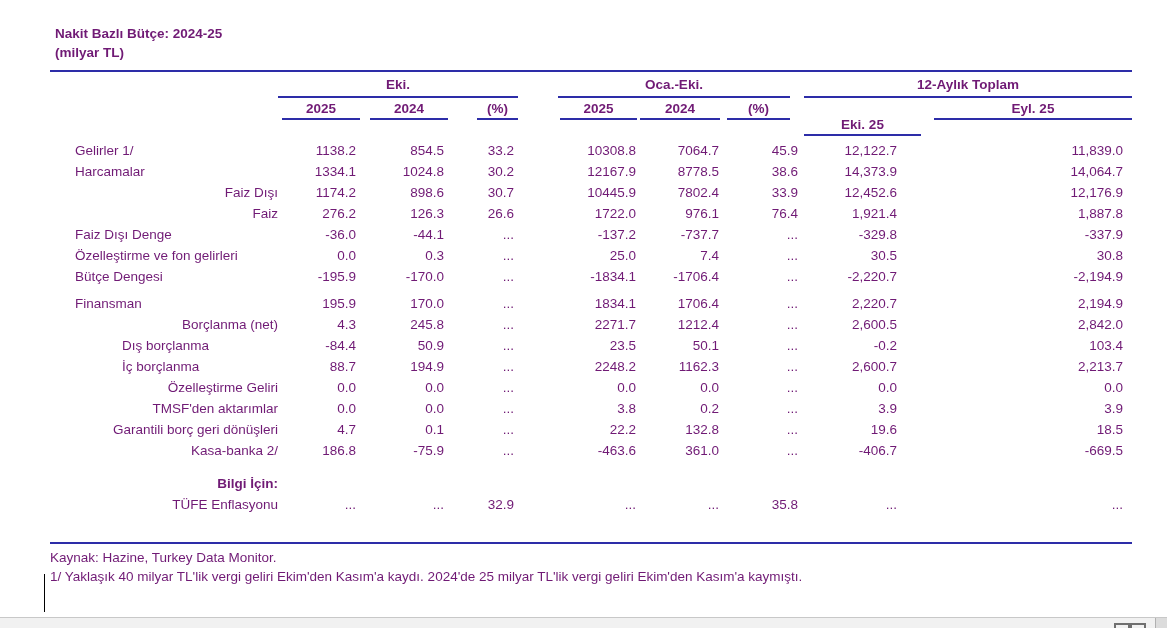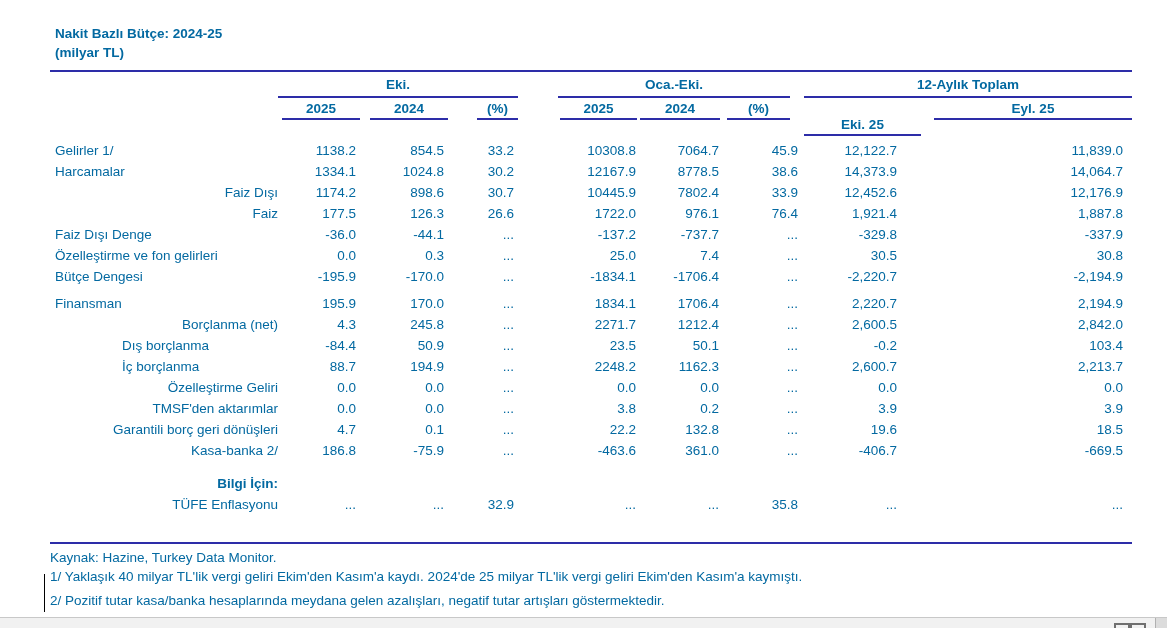--- a/index.html
+++ b/index.html
@@ -1,19 +1,19 @@
 <!DOCTYPE html>
 <html style="--rule: #2d2da8;"><head>
 <meta charset="utf-8">
 <style>
   :root { --rule: #2d2da8; }
   html,body { margin:0; padding:0; background:#fff; }
   .page {
     position:relative; width:1167px; height:628px; overflow:hidden;
-    background:#ffffff; font-family:"Liberation Sans", sans-serif; color:#0369a1;
+    background:#ffffff; font-family:"Liberation Sans", sans-serif; color:#701a75;
     font-size:13.5px;
   }
   .title { position:absolute; left:55px; top:24px; font-weight:bold; line-height:19px; }
   .grid {
     position:absolute; left:50px; top:70px; width:1082px;
     display:grid;
     grid-template-columns:228px 84px 88px 68px 26px 94px 84px 78px 4px 117px 13px 198px;
     border-top:2px solid var(--rule);
     grid-auto-flow:row;
   }
@@ -27,21 +27,21 @@
   .sh.c1 { grid-column:2; margin-left:4px;  margin-right:2px; }
   .sh.c2 { grid-column:3; margin-left:8px;  margin-right:2px; }
   .sh.c3 { grid-column:4; margin-left:27px; }
   .sh.c4 { grid-column:6; margin-left:16px; margin-right:1px; }
   .sh.c5 { grid-column:7; margin-left:2px;  margin-right:2px; }
   .sh.c6 { grid-column:8; margin-left:5px;  margin-right:10px; }
   .sh.c7 { grid-column:10;margin-top:16px; }
   .sh.c8 { grid-column:12; }
   .pad   { grid-column:1/13; height:4px; }
   .rlabel { grid-column:1; height:21px; line-height:21px; white-space:nowrap; }
-  .ind0 { padding-left:5px; }
+  .ind0 { padding-left:5px;margin-left:20px; }
   .ind1 { padding-left:25px;text-align:right; }
   .ind2 { padding-left:72px; }
   .b { font-weight:bold; }
   .val { height:21px; line-height:21px; text-align:right; white-space:nowrap; }
   .v1 { grid-column:2;  padding-right:6px; }
   .v2 { grid-column:3;  padding-right:6px; }
   .v3 { grid-column:4;  padding-right:4px; }
   .v4 { grid-column:6;  padding-right:2px; }
   .v5 { grid-column:7;  padding-right:3px;text-align:right; }
   .v6 { grid-column:8;  padding-right:2px; }
@@ -108,21 +108,21 @@
       <div class="rlabel ind1">Faiz Dışı</div>
       <div class="val v1">1174.2</div>
       <div class="val v2">898.6</div>
       <div class="val v3">30.7</div>
       <div class="val v4">10445.9</div>
       <div class="val v5">7802.4</div>
       <div class="val v6">33.9</div>
       <div class="val v7">12,452.6</div>
       <div class="val v8">12,176.9</div>
       <div class="rlabel ind1">Faiz</div>
-      <div class="val v1">177.5</div>
+      <div class="val v1">276.2</div>
       <div class="val v2">126.3</div>
       <div class="val v3">26.6</div>
       <div class="val v4">1722.0</div>
       <div class="val v5">976.1</div>
       <div class="val v6">76.4</div>
       <div class="val v7">1,921.4</div>
       <div class="val v8">1,887.8</div>
       <div class="rlabel ind0">Faiz Dışı Denge</div>
       <div class="val v1">-36.0</div>
       <div class="val v2">-44.1</div>
@@ -241,21 +241,20 @@
       <div class="val v5">...</div>
       <div class="val v6">35.8</div>
       <div class="val v7">...</div>
       <div class="val v8">...</div>
       <div class="bottomrule" id="rows-end"></div>
   </div>
 
   <div class="footer">
     <div>Kaynak: Hazine, Turkey Data Monitor.</div>
     <div>1/ Yaklaşık 40 milyar TL'lik vergi geliri Ekim'den Kasım'a kaydı. 2024'de 25 milyar TL'lik vergi geliri Ekim'den Kasım'a kaymıştı.</div>
-    <div class="note2">2/ Pozitif tutar kasa/banka hesaplarında meydana gelen azalışları, negatif tutar artışları göstermektedir.</div>
   </div>
 
   <div class="caret"></div>
 
   <div class="bottombar">
     <div class="mini-icon mi-a"></div>
     <div class="mini-icon mi-b"></div>
     <div class="sb-corner"></div>
   </div>
 

